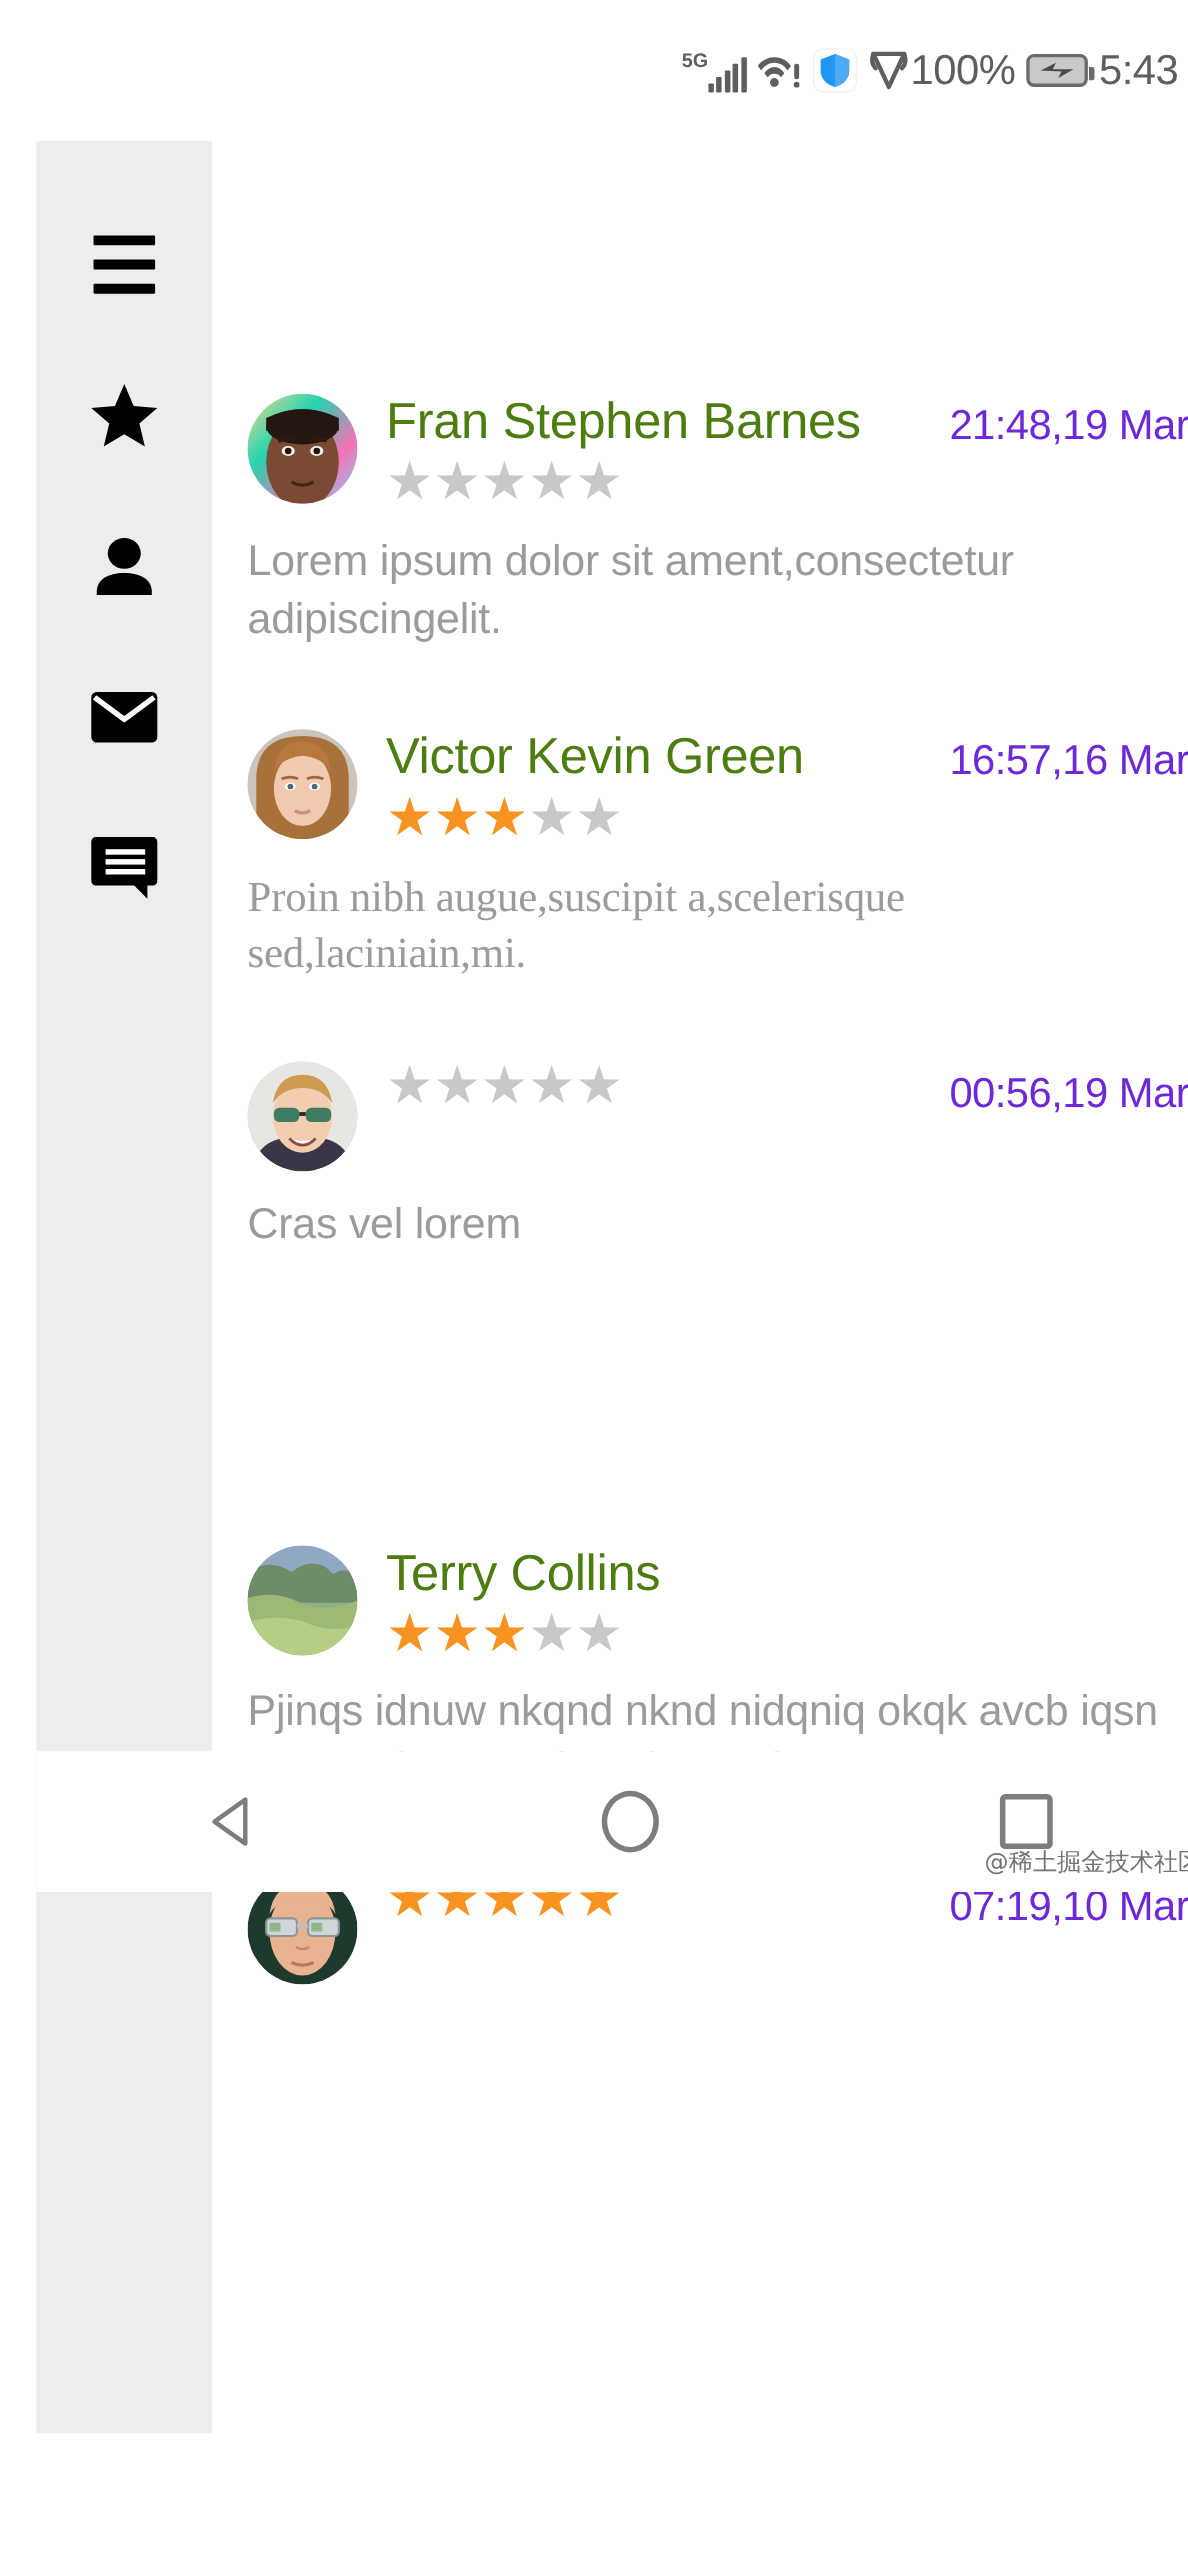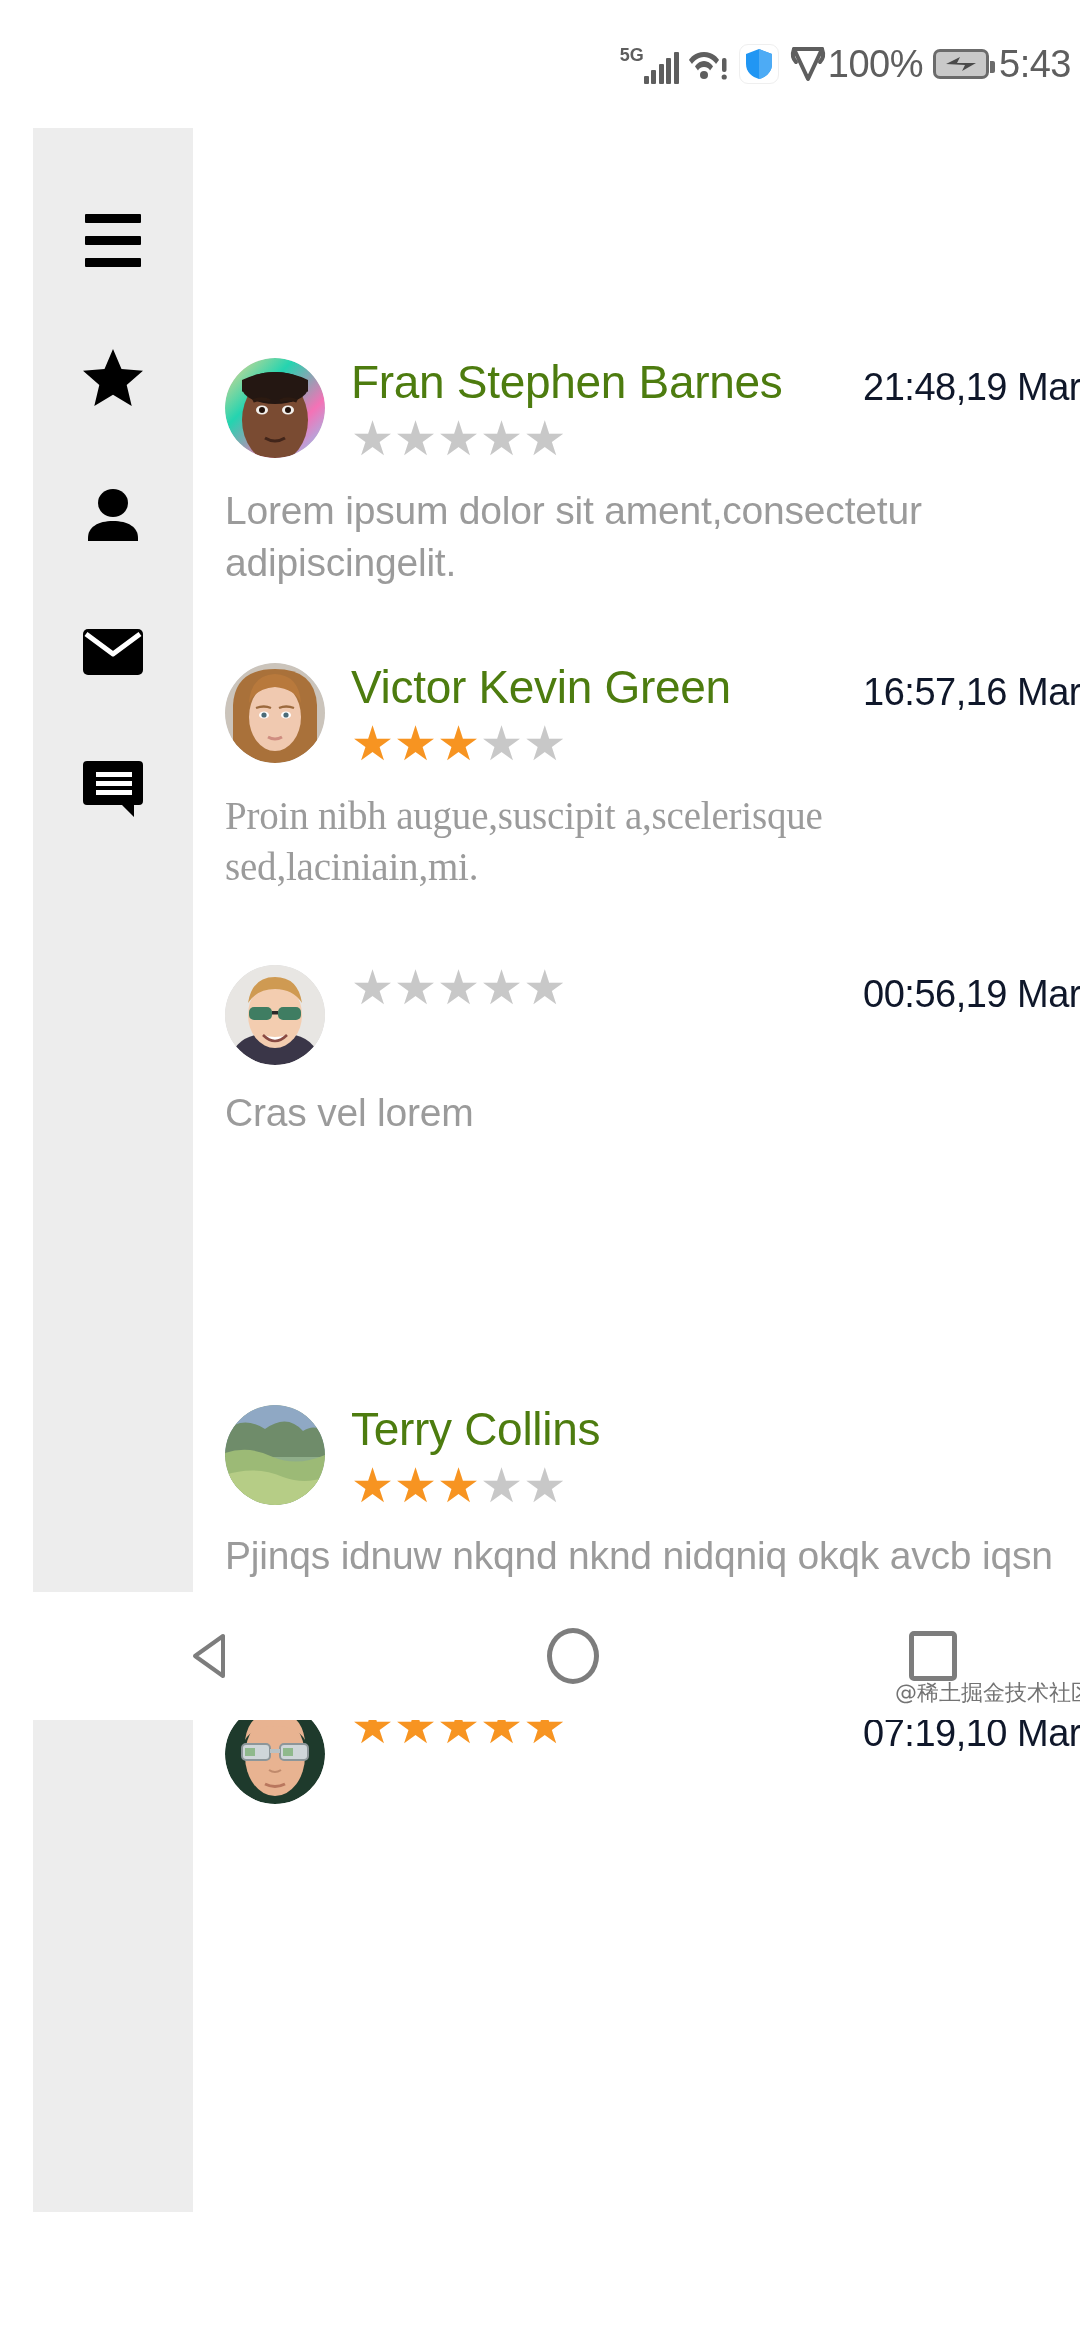--- a/index.html
+++ b/index.html
@@ -56,21 +56,21 @@
   }
   .avatar svg { display:block; width:100%; height:100%; }
   .rv-mid { flex:1; margin-left:26px; min-width:0; }
   .rv-name {
     font-size:46px; color:#4d7c0f; line-height:1.26; letter-spacing:-0.3px;
   }
   .stars { margin-top:3px; display:flex; gap:0px; font-size:48px; line-height:1; }
   .stars span { color:#c8c8c8; }
   .stars span.on { color:#f79421; }
   .rv-time {
-    font-size:38px; color:#0f172a; white-space:nowrap; margin-left:14px; padding-top:12px;
+    font-size:38px; color:#6d28d9; white-space:nowrap; margin-left:14px; padding-top:12px;
     letter-spacing:-0.5px;
   }
   .rv-body {
     font-size:39px; color:#9b9b9b; line-height:1.33; letter-spacing:-0.2px;
   }
 
   
   .navbar {
     position:absolute; left:0; bottom:0; width:1080px; height:128px;
     display:flex; align-items:center; justify-content:space-around; background:#fff;

